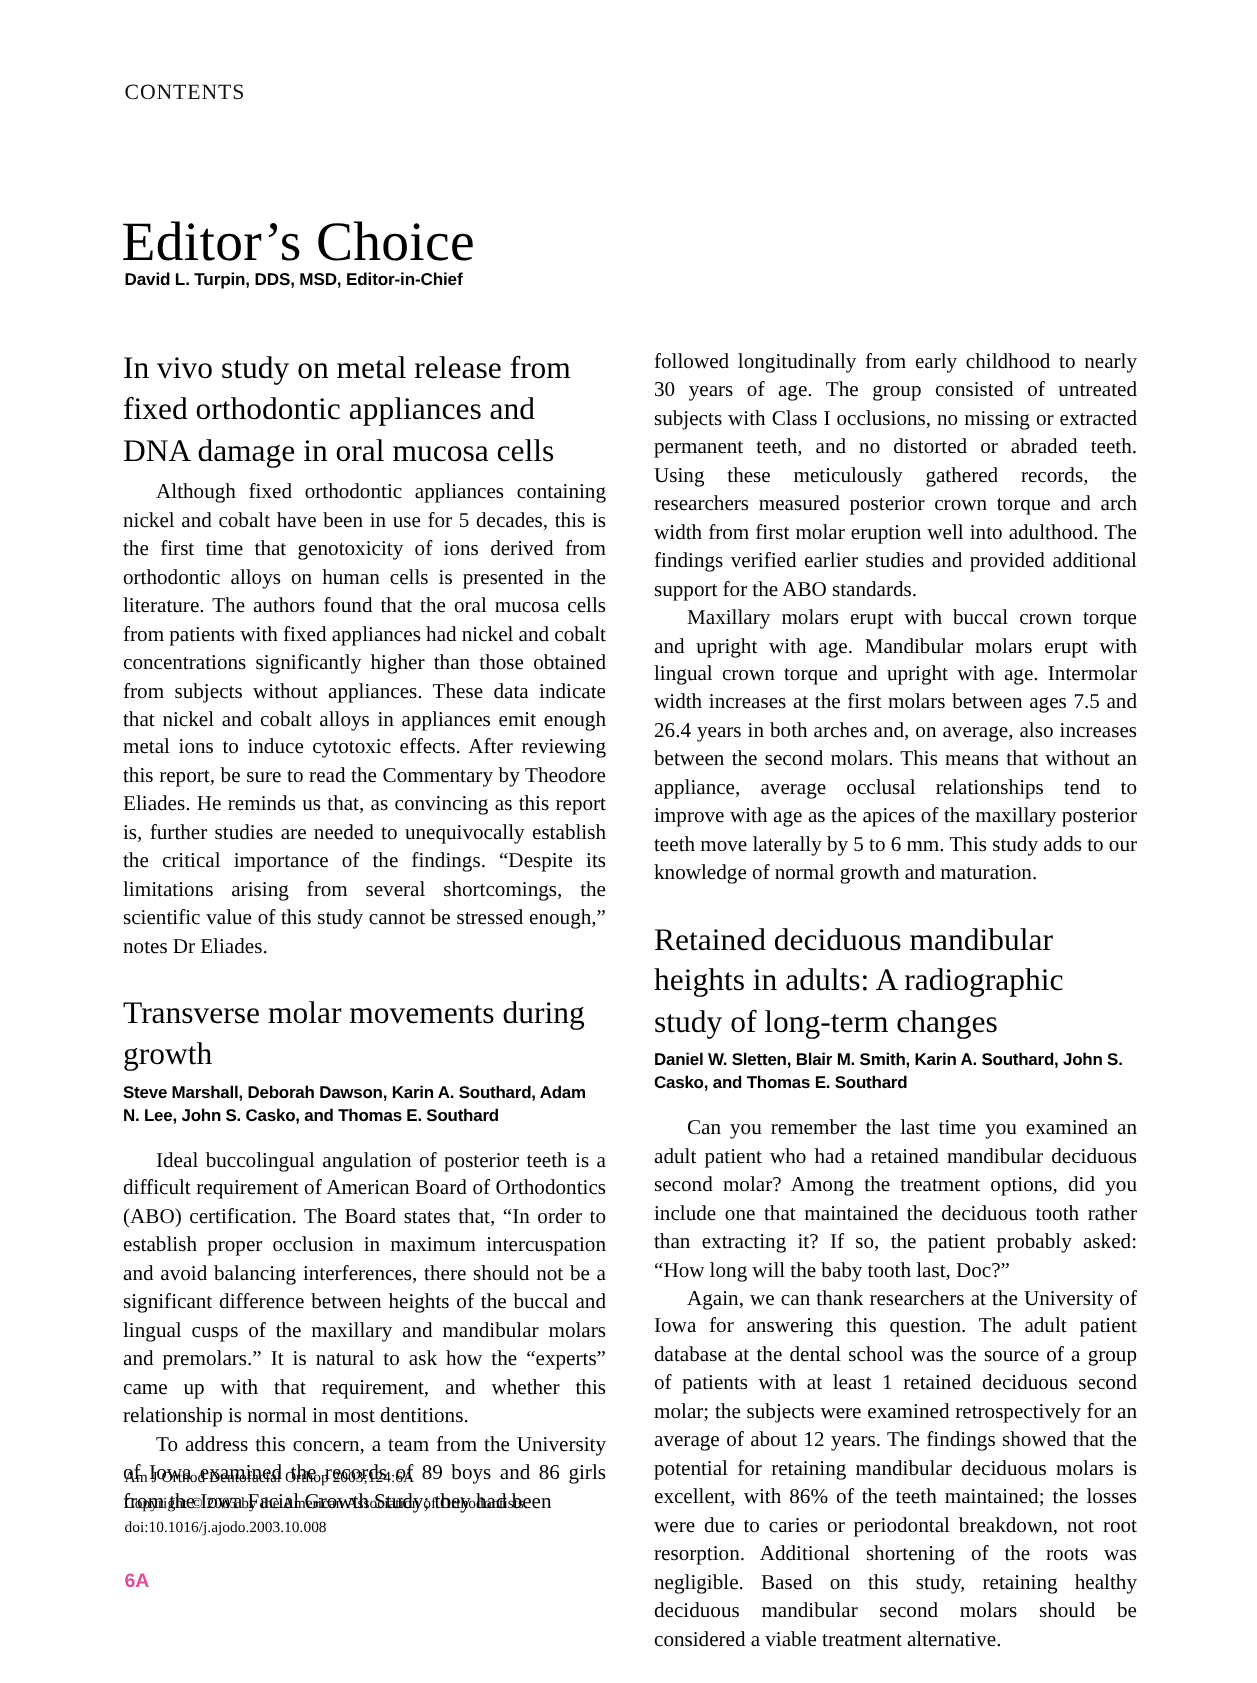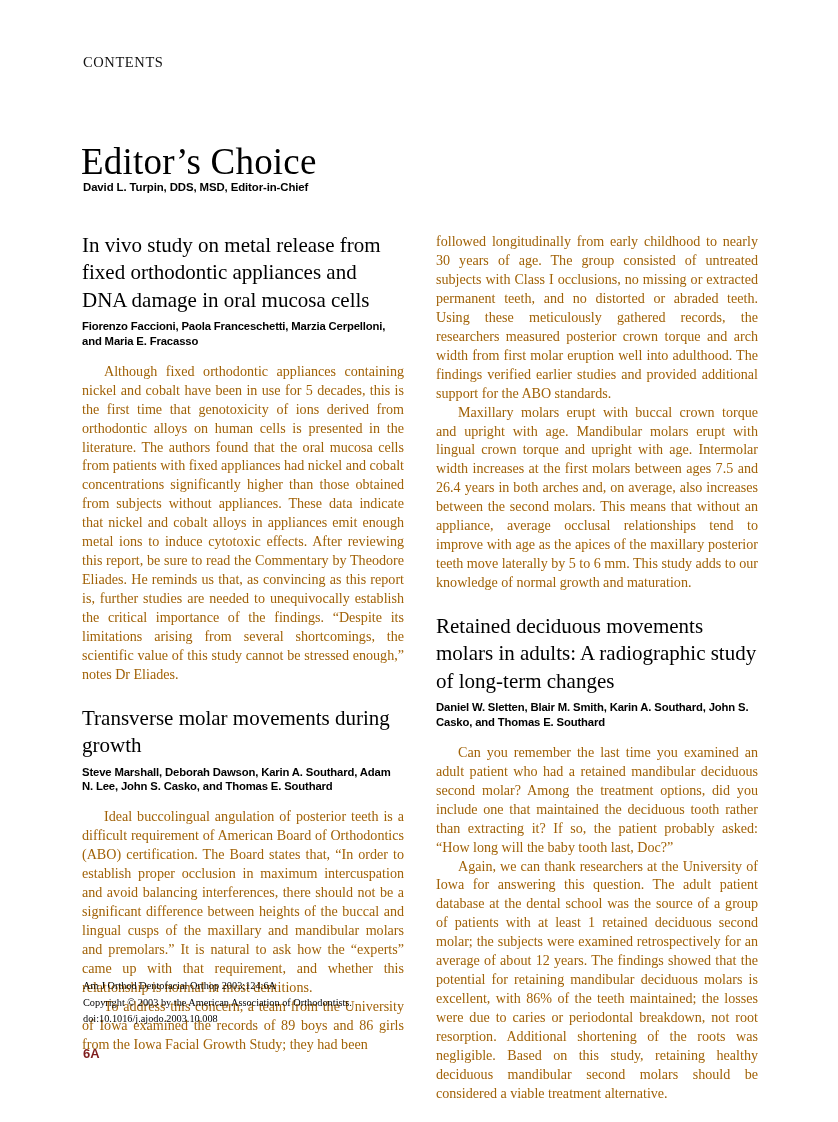--- a/index.html
+++ b/index.html
@@ -85,21 +85,21 @@
     color: #000;
   }
 
   p.body-para {
     font-family: "Liberation Serif", "DejaVu Serif", serif;
     font-size: 14.1px;
     line-height: 1.345;
     text-align: justify;
     text-indent: 22px;
     margin: 0;
-    color: #a16207;
+    color: #000000;
     hyphens: none;
     word-spacing: -0.1px;
   }
   p.body-para.no-indent { text-indent: 0; }
 
   .spacer-before-heading { height: 21px; }
 
   
   .footer-block {
     position: absolute;
@@ -112,39 +112,38 @@
   }
   .footer-block div { white-space: nowrap; }
 
   .folio {
     position: absolute;
     left: 83px;
     top: 1046px;
     font-family: "Liberation Sans", "DejaVu Sans", sans-serif;
     font-size: 13px;
     font-weight: bold;
-    color: #7f1d1d;
+    color: #ec4899;
   }
 </style>
 </head>
 <body>
 
 <div class="page">
 
   <div class="running-head">CONTENTS</div>
 
   <h1 class="masthead-title">Editor’s Choice</h1>
 
   <div class="masthead-byline">David L. Turpin, DDS, MSD, Editor-in-Chief</div>
 
   <div class="col col-left">
 
     <div class="article">
       <h2 class="article-title">In vivo study on metal release from fixed orthodontic appliances and DNA damage in oral mucosa cells</h2>
-      <div class="article-authors">Fiorenzo Faccioni, Paola Franceschetti, Marzia Cerpelloni, and Maria E. Fracasso</div>
       <p class="body-para">Although fixed orthodontic appliances containing nickel and cobalt have been in use for 5 decades, this is the first time that genotoxicity of ions derived from orthodontic alloys on human cells is presented in the literature. The authors found that the oral mucosa cells from patients with fixed appliances had nickel and cobalt concentrations significantly higher than those obtained from subjects without appliances. These data indicate that nickel and cobalt alloys in appliances emit enough metal ions to induce cytotoxic effects. After reviewing this report, be sure to read the Commentary by Theodore Eliades. He reminds us that, as convincing as this report is, further studies are needed to unequivocally establish the critical importance of the findings. “Despite its limitations arising from several shortcomings, the scientific value of this study cannot be stressed enough,” notes Dr Eliades.</p>
     </div>
 
     <div class="spacer-before-heading"></div>
 
     <div class="article">
       <h2 class="article-title">Transverse molar movements during growth</h2>
       <div class="article-authors">Steve Marshall, Deborah Dawson, Karin A. Southard, Adam N. Lee, John S. Casko, and Thomas E. Southard</div>
       <p class="body-para">Ideal buccolingual angulation of posterior teeth is a difficult requirement of American Board of Orthodontics (ABO) certification. The Board states that, “In order to establish proper occlusion in maximum intercuspation and avoid balancing interferences, there should not be a significant difference between heights of the buccal and lingual cusps of the maxillary and mandibular molars and premolars.” It is natural to ask how the “experts” came up with that requirement, and whether this relationship is normal in most dentitions.</p>
       <p class="body-para">To address this concern, a team from the University of Iowa examined the records of 89 boys and 86 girls from the Iowa Facial Growth Study; they had been</p>
@@ -154,21 +153,21 @@
 
   <div class="col col-right">
 
     <p class="body-para no-indent">followed longitudinally from early childhood to nearly 30 years of age. The group consisted of untreated subjects with Class I occlusions, no missing or extracted permanent teeth, and no distorted or abraded teeth. Using these meticulously gathered records, the researchers measured posterior crown torque and arch width from first molar eruption well into adulthood. The findings verified earlier studies and provided additional support for the ABO standards.</p>
 
     <p class="body-para">Maxillary molars erupt with buccal crown torque and upright with age. Mandibular molars erupt with lingual crown torque and upright with age. Intermolar width increases at the first molars between ages 7.5 and 26.4 years in both arches and, on average, also increases between the second molars. This means that without an appliance, average occlusal relationships tend to improve with age as the apices of the maxillary posterior teeth move laterally by 5 to 6 mm. This study adds to our knowledge of normal growth and maturation.</p>
 
     <div class="spacer-before-heading"></div>
 
     <div class="article">
-      <h2 class="article-title">Retained deciduous movements molars in adults: A radiographic study of long-term changes</h2>
+      <h2 class="article-title">Retained deciduous mandibular heights in adults: A radiographic study of long-term changes</h2>
       <div class="article-authors">Daniel W. Sletten, Blair M. Smith, Karin A. Southard, John S. Casko, and Thomas E. Southard</div>
       <p class="body-para">Can you remember the last time you examined an adult patient who had a retained mandibular deciduous second molar? Among the treatment options, did you include one that maintained the deciduous tooth rather than extracting it? If so, the patient probably asked: “How long will the baby tooth last, Doc?”</p>
       <p class="body-para">Again, we can thank researchers at the University of Iowa for answering this question. The adult patient database at the dental school was the source of a group of patients with at least 1 retained deciduous second molar; the subjects were examined retrospectively for an average of about 12 years. The findings showed that the potential for retaining mandibular deciduous molars is excellent, with 86% of the teeth maintained; the losses were due to caries or periodontal breakdown, not root resorption. Additional shortening of the roots was negligible. Based on this study, retaining healthy deciduous mandibular second molars should be considered a viable treatment alternative.</p>
     </div>
 
   </div>
 
   <div class="footer-block">
     <div>Am J Orthod Dentofacial Orthop 2003;124:6A</div>
     <div>Copyright © 2003 by the American Association of Orthodontists.</div>

